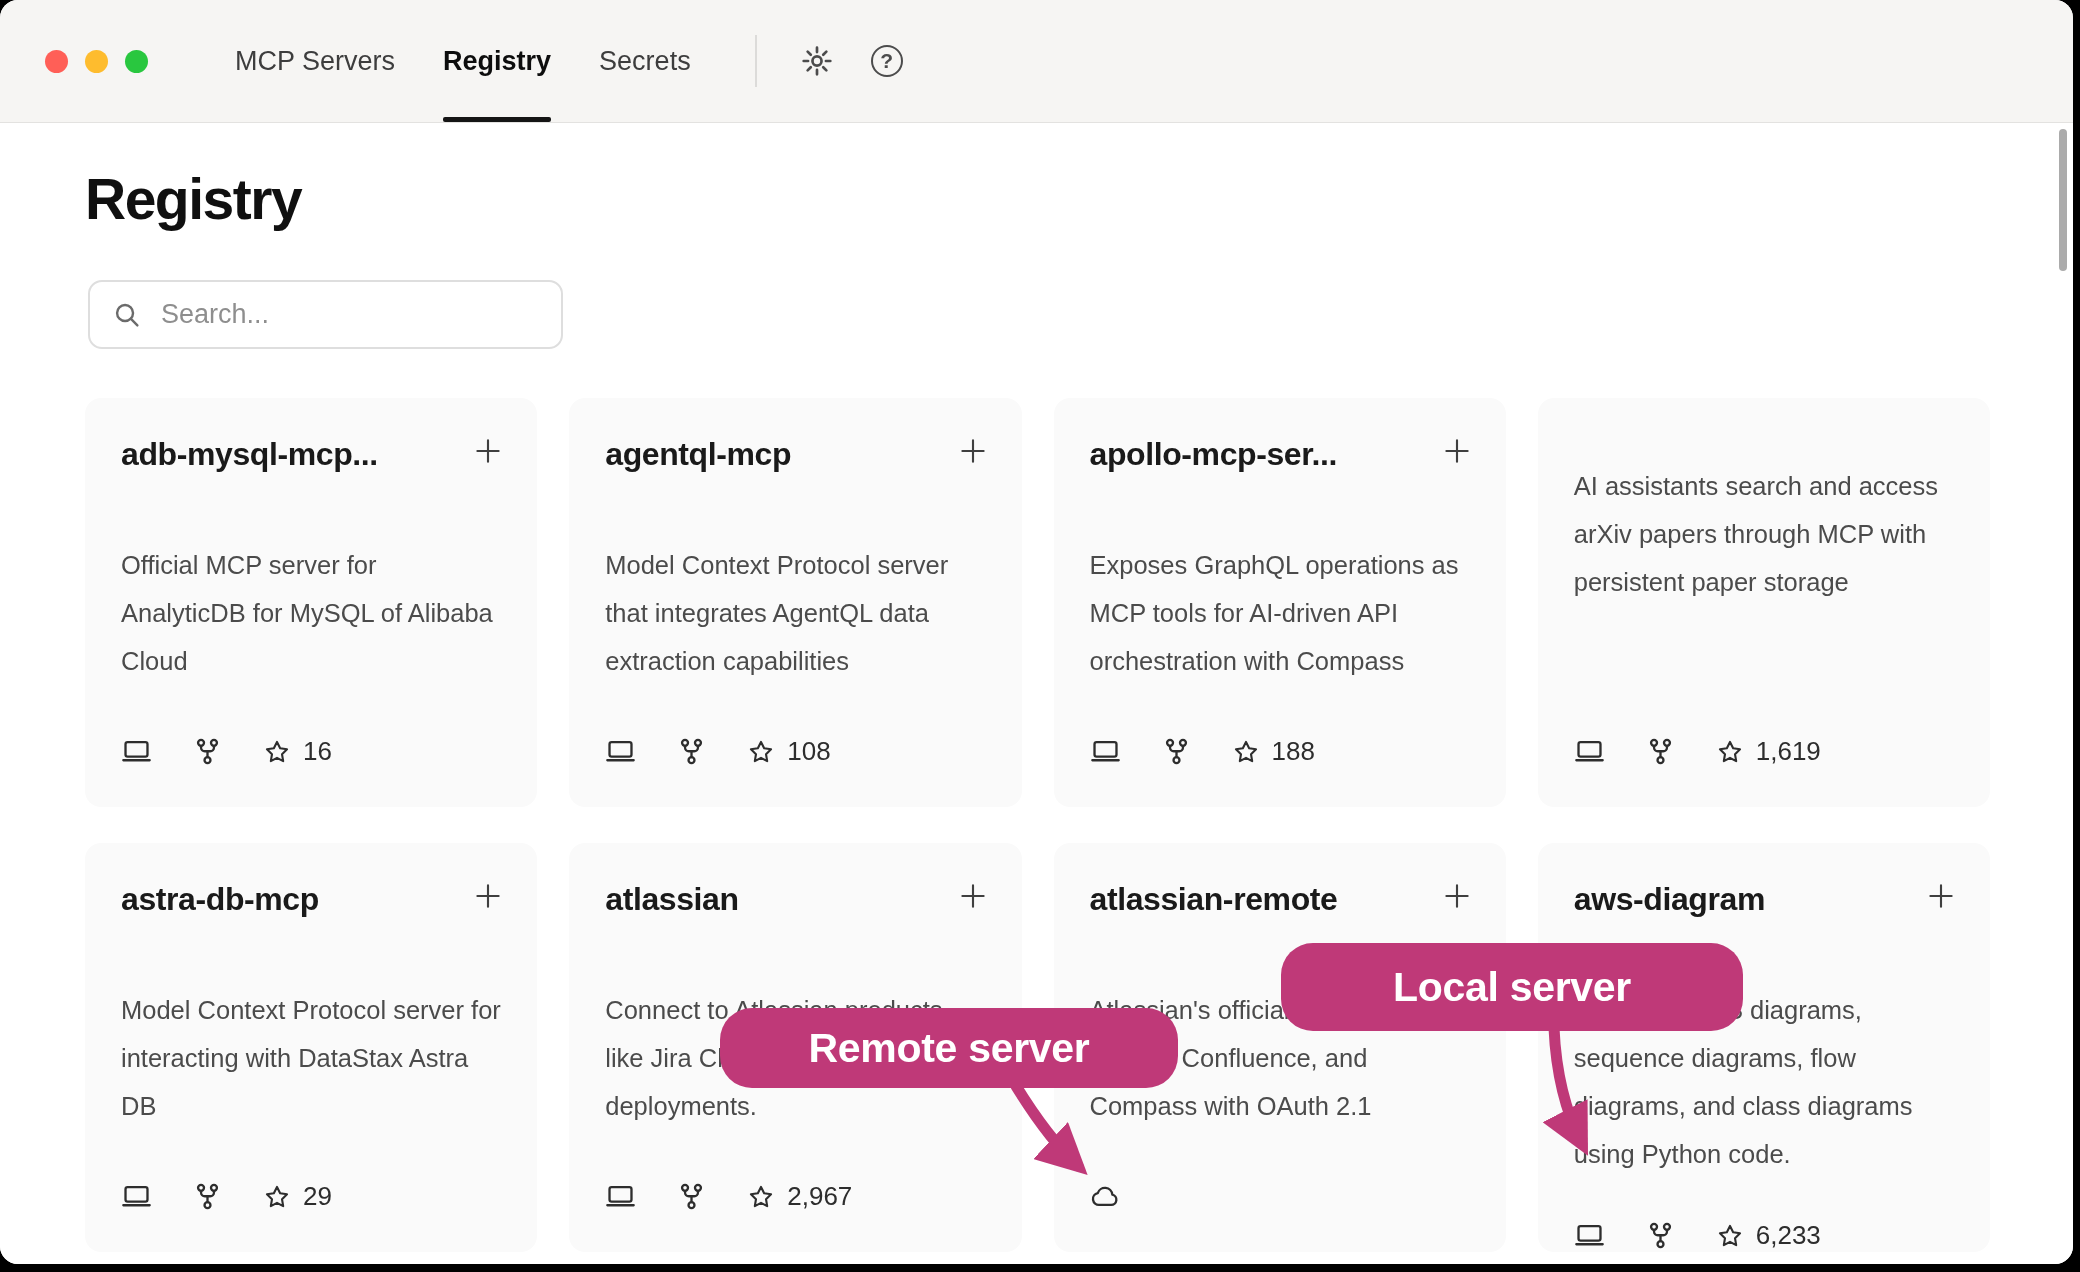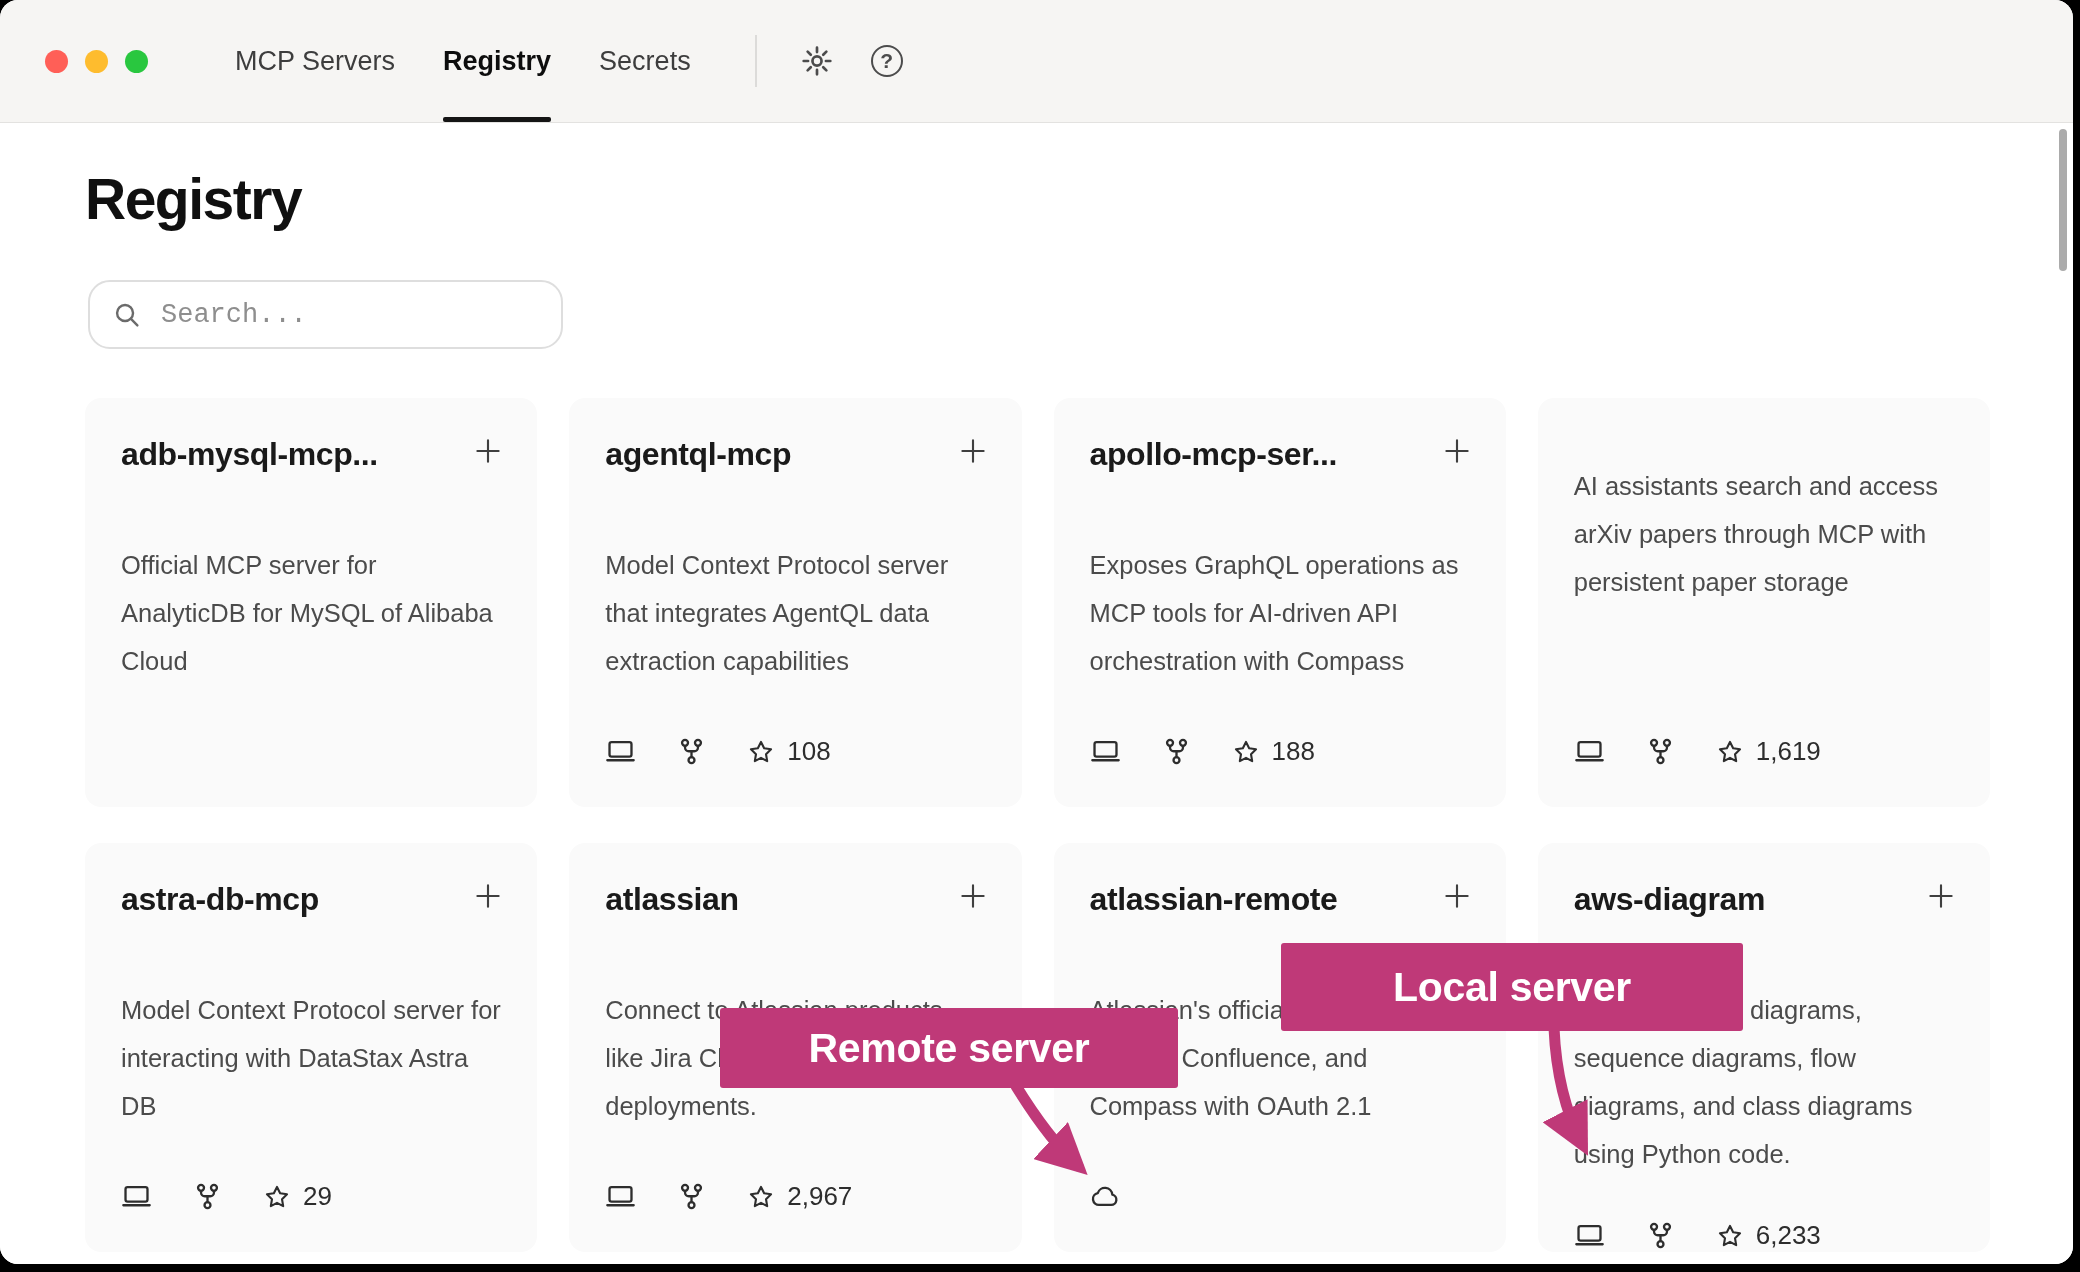--- a/index.html
+++ b/index.html
@@ -46,22 +46,22 @@
     font-size:21px; font-weight:700; color:#4c4c4c;
   }
   
   .content{ position:relative; height:1140px; background:#fff; }
   .page-title{
     margin:43px 0 0 85px; font-size:57px; font-weight:800; color:#101010;
     letter-spacing:-1.5px;
   }
   .searchbox{
     margin:48px 0 0 88px; width:475px; height:69px; background:#fff;
-    border:2px solid #dedede; border-radius:22px;
-    display:flex; align-items:center; padding:0 22px; gap:18px;font-family:Liberation Mono, monospace;
+    border:2px solid #dedede; border-radius:14px;
+    display:flex; align-items:center; padding:0 22px; gap:18px;
   }
   .searchbox svg{ color:#6b6b6b; flex:none; }
   .searchbox input{
     flex:1; border:none; outline:none; background:transparent;
     font-size:27px; color:#333; font-family:inherit;
   }
   .searchbox input::placeholder{ color:#8e8e8e; }
   
   .grid{
     margin:49px 83px 0 85px; display:grid;
@@ -83,21 +83,21 @@
   .card-desc{
     margin:26px 0 0 0; font-size:25.5px; line-height:48px; color:#4b4b4b;
   }
   .card-footer{ margin-top:auto; display:flex; align-items:center; gap:40px; color:#2d2d2d; }
   .stars{ display:flex; align-items:center; gap:12px; font-size:26px; color:#2d2d2d; }
   .i{ display:block; }
   
   .annot{
     position:absolute; background:var(--accent); color:#fff;
     display:flex; align-items:center; justify-content:center;
-    font-size:41px; font-weight:700; border-radius:3px; z-index:40;
+    font-size:41px; font-weight:700; border-radius:32px; z-index:40;
     letter-spacing:-0.3px;
   }
   #annot-remote{ left:720px; top:1008px; width:458px; height:80px; }
   #annot-local{ left:1281px; top:943px; width:462px; height:88px; }
   .annot-arrows{ position:absolute; left:0; top:0; z-index:39; pointer-events:none; }
   
   .scroll-thumb{
     position:absolute; right:6px; top:129px; width:8px; height:142px;
     background:#8f8f8f; opacity:.75; border-radius:4px; z-index:60;
   }
@@ -191,20 +191,40 @@
       <article class="card">
         <div class="card-head">
           <h3 class="card-title">adb-mysql-mcp...</h3>
           <button class="add-btn">
             <span><svg class="i" width="34" height="34">
                   <use href="#i-plus"></use>
                 </svg></span>
           </button>
         </div>
         <p class="card-desc">Official MCP server for AnalyticDB for MySQL of Alibaba Cloud</p>
+        <div class="card-footer">
+          <span>
+              <svg class="i" width="31" height="31">
+                <use href="#i-laptop"></use>
+              </svg>
+            </span>
+          <span>
+              <svg class="i" width="31" height="31">
+                <use href="#i-fork"></use>
+              </svg>
+            </span>
+          <span class="stars">
+            <span>
+                <svg class="i" width="28" height="28">
+                  <use href="#i-star"></use>
+                </svg>
+              </span>
+            <span>16</span>
+          </span>
+        </div>
       </article>
 
       <article class="card">
         <div class="card-head">
           <h3 class="card-title">agentql-mcp</h3>
           <button class="add-btn">
             <span><svg class="i" width="34" height="34">
                   <use href="#i-plus"></use>
                 </svg></span>
           </button>

